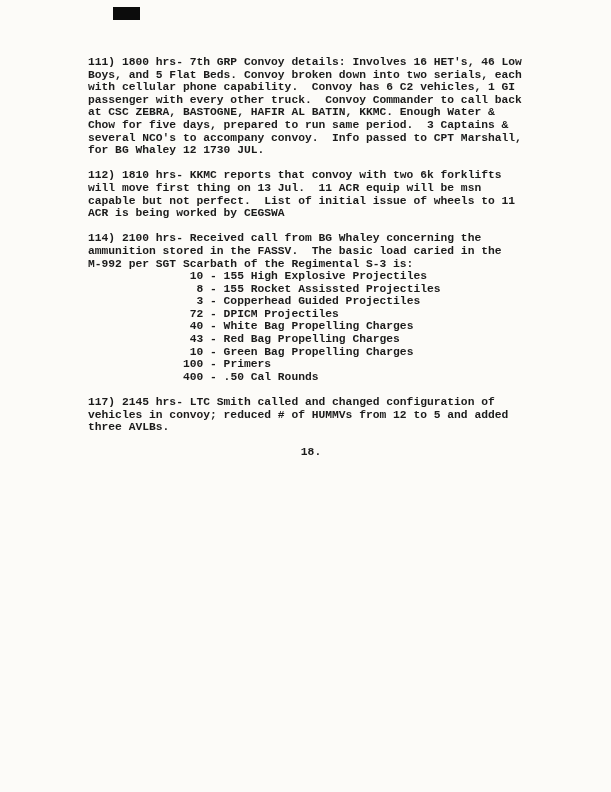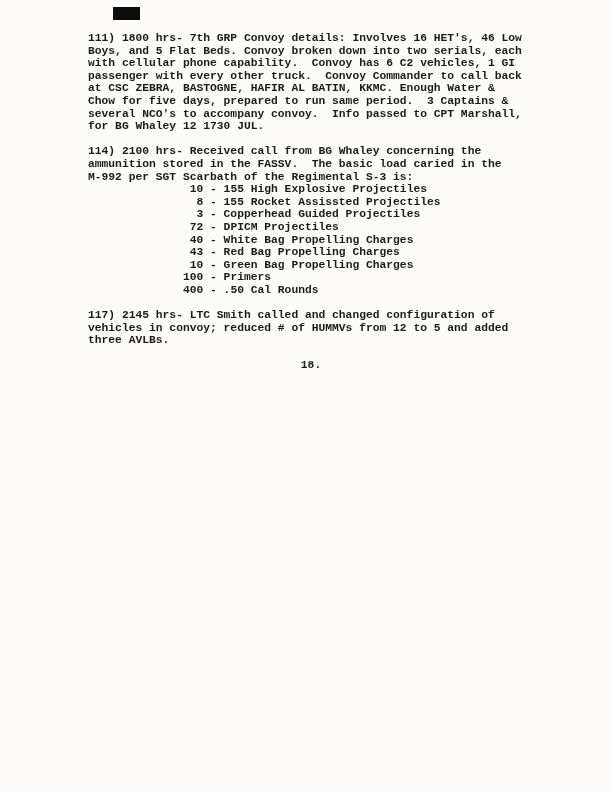--- a/index.html
+++ b/index.html
@@ -17,21 +17,21 @@
     position: absolute;
     left: 113px;
     top: 7px;
     width: 27px;
     height: 13px;
     background: #0c0c0c;
   }
   .content {
     position: absolute;
     left: 88px;
-    top: 32px;
+    top: 56px;
     width: 446px;
     font-family: "Liberation Mono", "DejaVu Sans Mono", monospace;
     font-size: 11.3px;
     line-height: 12.6px;
     font-weight: 600;
     color: #1b1b1b;
   }
   .entry {
     white-space: pre-wrap;
     margin: 0 0 12.6px 0;
@@ -49,20 +49,24 @@
   <div class="scan-mark"></div>
   <div class="content">
     <div class="entry">111) 1800 hrs- 7th GRP Convoy details: Involves 16 HET's, 46 Low
 Boys, and 5 Flat Beds. Convoy broken down into two serials, each
 with cellular phone capability.  Convoy has 6 C2 vehicles, 1 GI
 passenger with every other truck.  Convoy Commander to call back
 at CSC ZEBRA, BASTOGNE, HAFIR AL BATIN, KKMC. Enough Water &amp;
 Chow for five days, prepared to run same period.  3 Captains &amp;
 several NCO's to accompany convoy.  Info passed to CPT Marshall,
 for BG Whaley 12 1730 JUL.</div>
+    <div class="entry">112) 1810 hrs- KKMC reports that convoy with two 6k forklifts
+will move first thing on 13 Jul.  11 ACR equip will be msn
+capable but not perfect.  List of initial issue of wheels to 11
+ACR is being worked by CEGSWA</div>
     <div class="entry">114) 2100 hrs- Received call from BG Whaley concerning the
 ammunition stored in the FASSV.  The basic load caried in the
 M-992 per SGT Scarbath of the Regimental S-3 is:
                10 - 155 High Explosive Projectiles
                 8 - 155 Rocket Assissted Projectiles
                 3 - Copperhead Guided Projectiles
                72 - DPICM Projectiles
                40 - White Bag Propelling Charges
                43 - Red Bag Propelling Charges
                10 - Green Bag Propelling Charges

